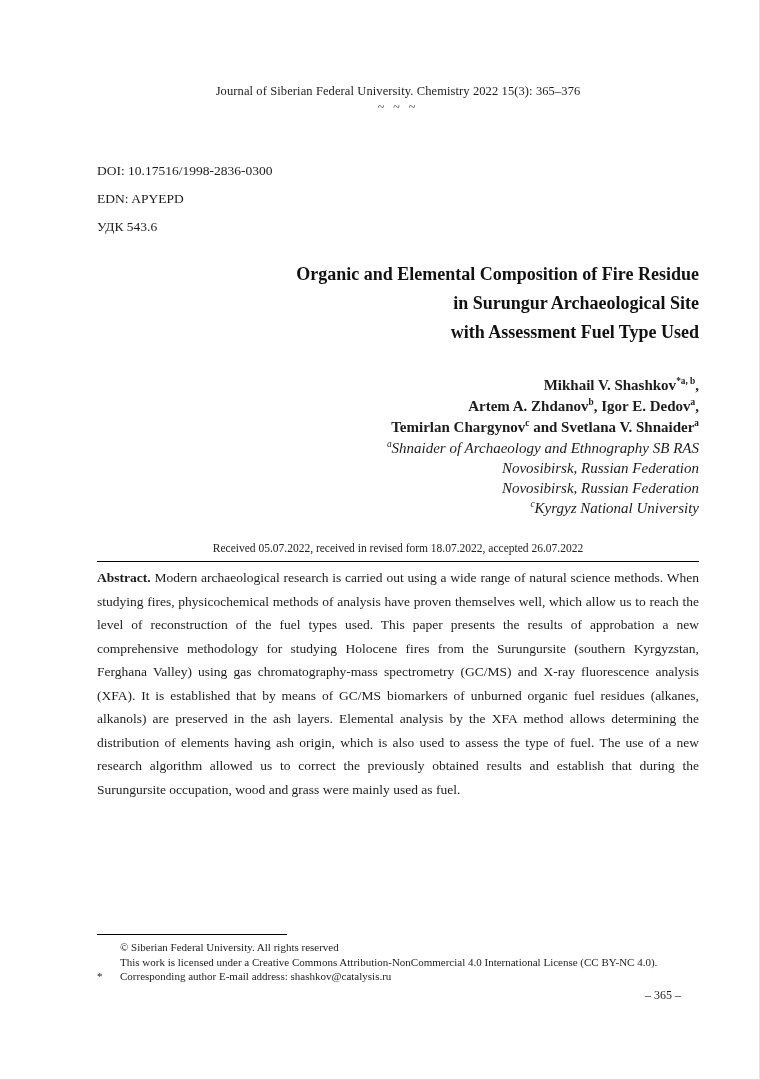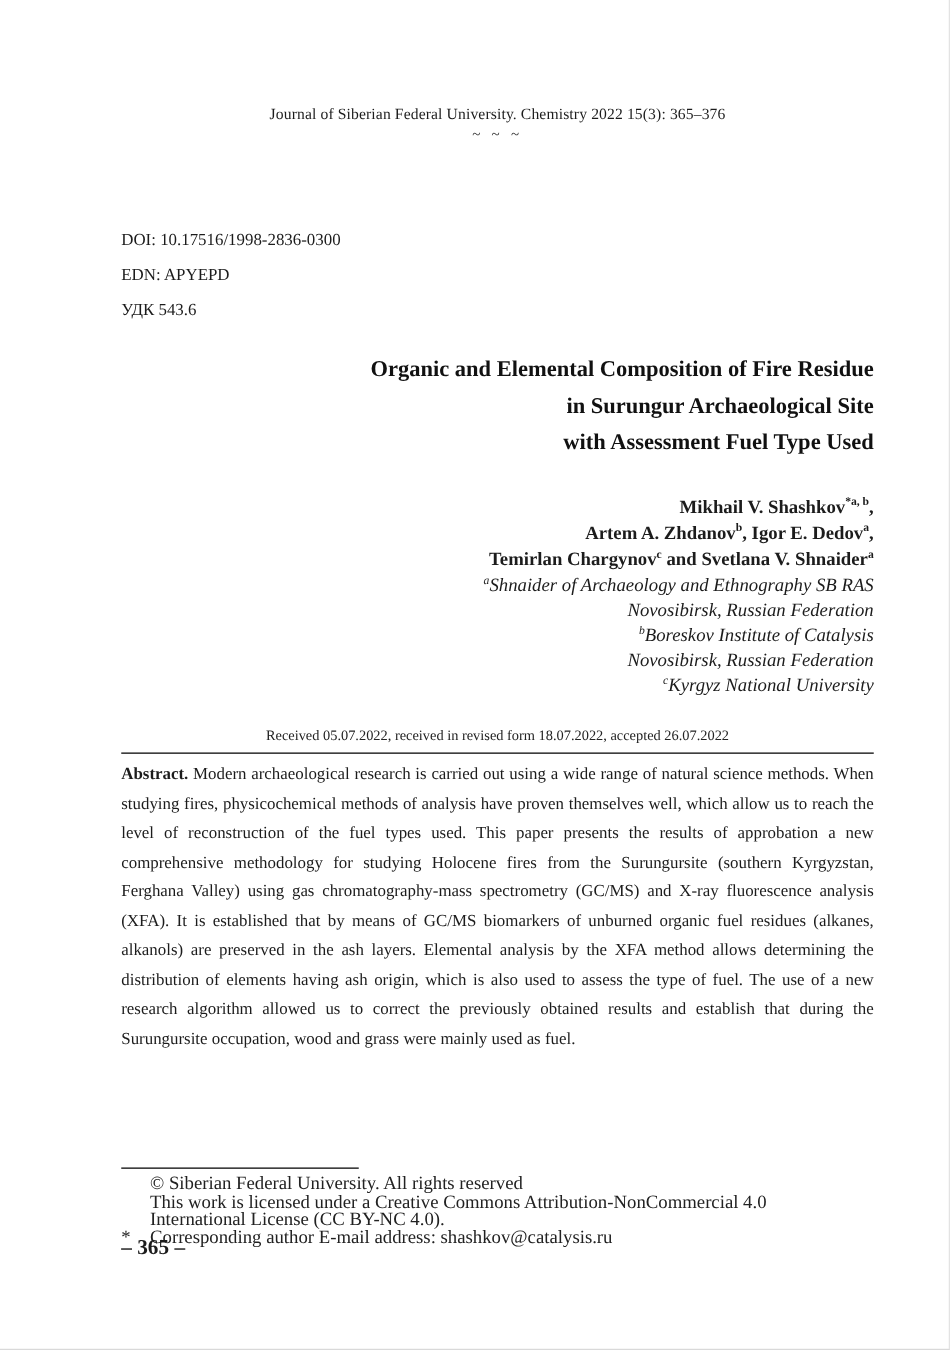--- a/index.html
+++ b/index.html
@@ -30,21 +30,21 @@
     letter-spacing: 0.1px;
   }
   .ornament {
     text-align: center;
     font-size: 12px;
     letter-spacing: 3px;
     margin-top: 1px;
     color: #2a2a2a;
   }
   .meta-block {
-    margin-top: 69px;
+    margin-top: 48px;
     font-size: 13.5px;
   }
   .meta-line {
     margin-bottom: 13px;
     line-height: 15px;
   }
   .article-title {
     margin-top: 26px;
     font-size: 18px;
     font-weight: bold;
@@ -90,21 +90,21 @@
     font-size: 13.5px;
     line-height: 23.5px;
     text-align: justify;
   }
   .bold { font-weight: bold; }
   .footnotes {
     position: absolute;
     top: 934px;
     left: 97px;
     right: 88px;
-    font-size: 15px;
+    font-size: 11px;
     line-height: 14px;
     color: #222;
   }
   .footnote-rule {
     width: 190px;
     border-top: 1px solid #000;
     margin-bottom: 5px;
   }
   .fn-line {
     padding-left: 23px;
@@ -117,23 +117,22 @@
   .fn-star {
     position: absolute;
     left: 0;
     top: 0;
   }
   .page-number {
     position: absolute;
     top: 988px;
     left: 97px;
     right: 78px;
-    text-align: left;
-    font-size: 17px;
-    font-weight: bold;
+    text-align: right;
+    font-size: 12px;
   }
 </style>
 </head>
 <body>
 
 <div class="content">
 
   <div class="journal-header">Journal of Siberian Federal University. Chemistry 2022 15(3): 365–376</div>
   <div class="ornament">~ ~ ~</div>
 
@@ -151,21 +150,20 @@
 
   <div class="authors-block">
     <div><span>Mikhail V. Shashkov</span><sup>*a, b</sup><span>,</span></div>
     <div><span>Artem A. Zhdanov</span><sup>b</sup><span>, Igor E. Dedov</span><sup>a</sup><span>,</span></div>
     <div><span>Temirlan Chargynov</span><sup>c</sup><span> and Svetlana V. Shnaider</span><sup>a</sup><span></span></div>
   </div>
 
   <div class="affiliations-block">
     <div><sup>a</sup><span>Shnaider of Archaeology and Ethnography SB RAS</span></div>
     <div><sup></sup><span>Novosibirsk, Russian Federation</span></div>
-    <div><sup>b</sup><span>Boreskov Institute of Catalysis</span></div>
     <div><sup></sup><span>Novosibirsk, Russian Federation</span></div>
     <div><sup>c</sup><span>Kyrgyz National University</span></div>
   </div>
 
   <div class="received-line">Received 05.07.2022, received in revised form 18.07.2022, accepted 26.07.2022</div>
 
   <div class="abstract-rule"></div>
 
   <p class="abstract-par"><span class="bold">Abstract.</span><span> Modern archaeological research is carried out using a wide range of natural science methods. When studying fires, physicochemical methods of analysis have proven themselves well, which allow us to reach the level of reconstruction of the fuel types used. This paper presents the results of approbation a new comprehensive methodology for studying Holocene fires from the Surungursite (southern Kyrgyzstan, Ferghana Valley) using gas chromatography-mass spectrometry (GC/MS) and X-ray fluorescence analysis (XFA). It is established that by means of GC/MS biomarkers of unburned organic fuel residues (alkanes, alkanols) are preserved in the ash layers. Elemental analysis by the XFA method allows determining the distribution of elements having ash origin, which is also used to assess the type of fuel. The use of a new research algorithm allowed us to correct the previously obtained results and establish that during the Surungursite occupation, wood and grass were mainly used as fuel.</span></p>
 

